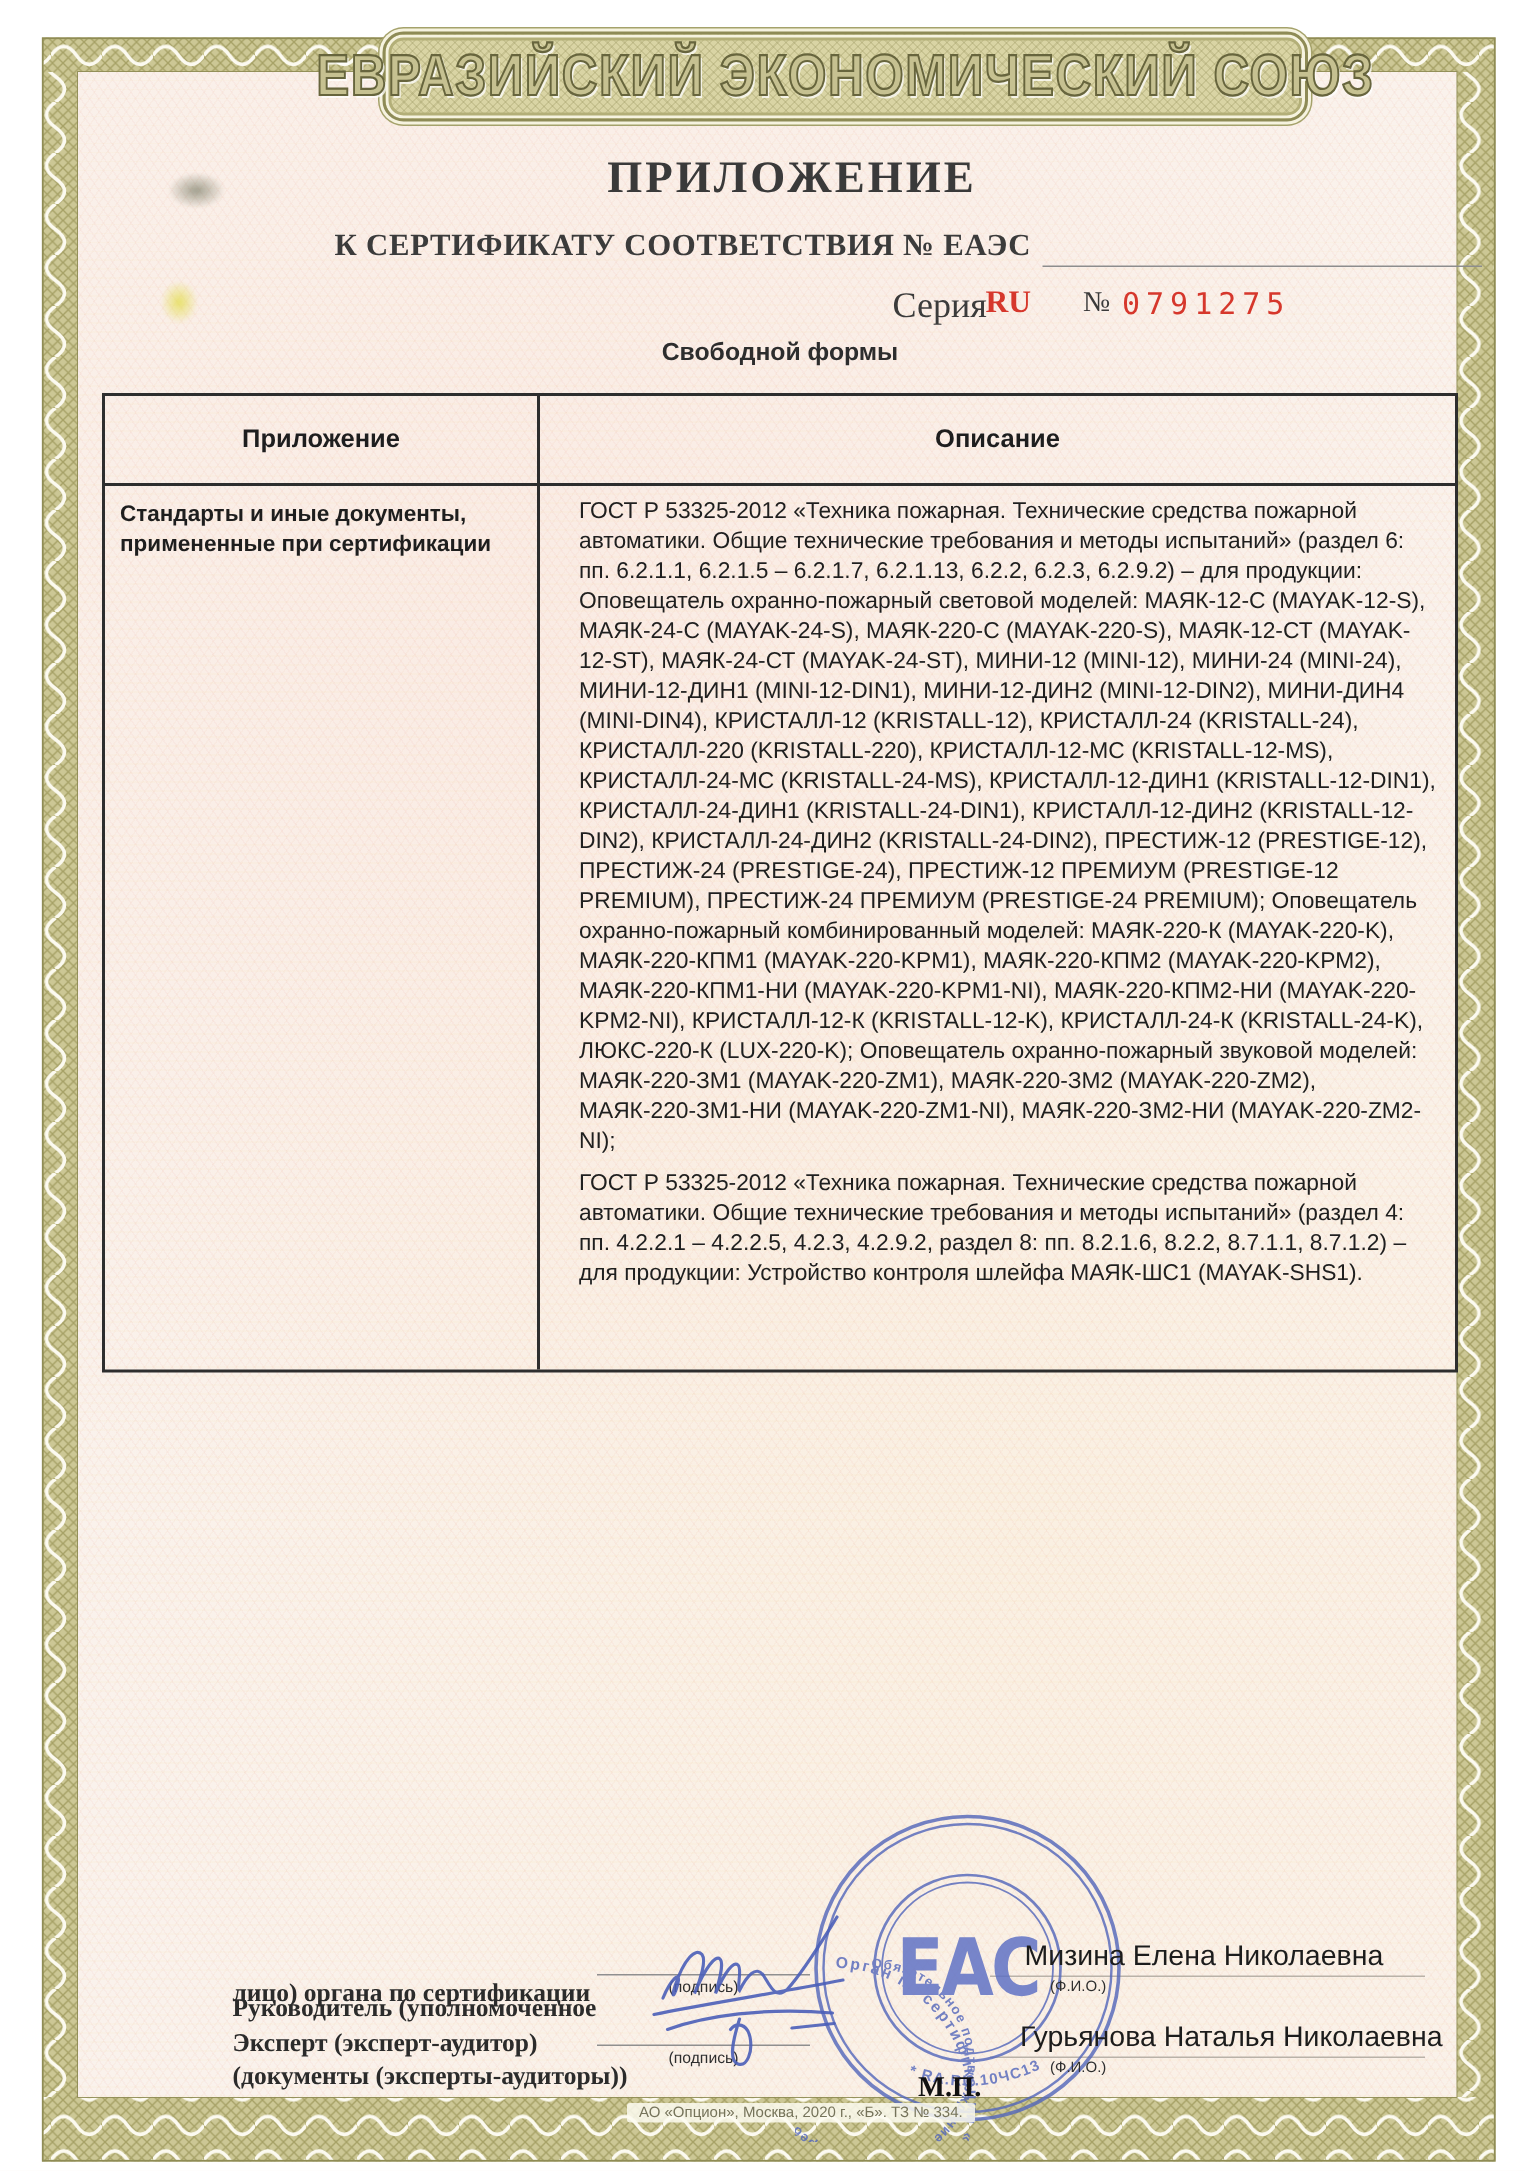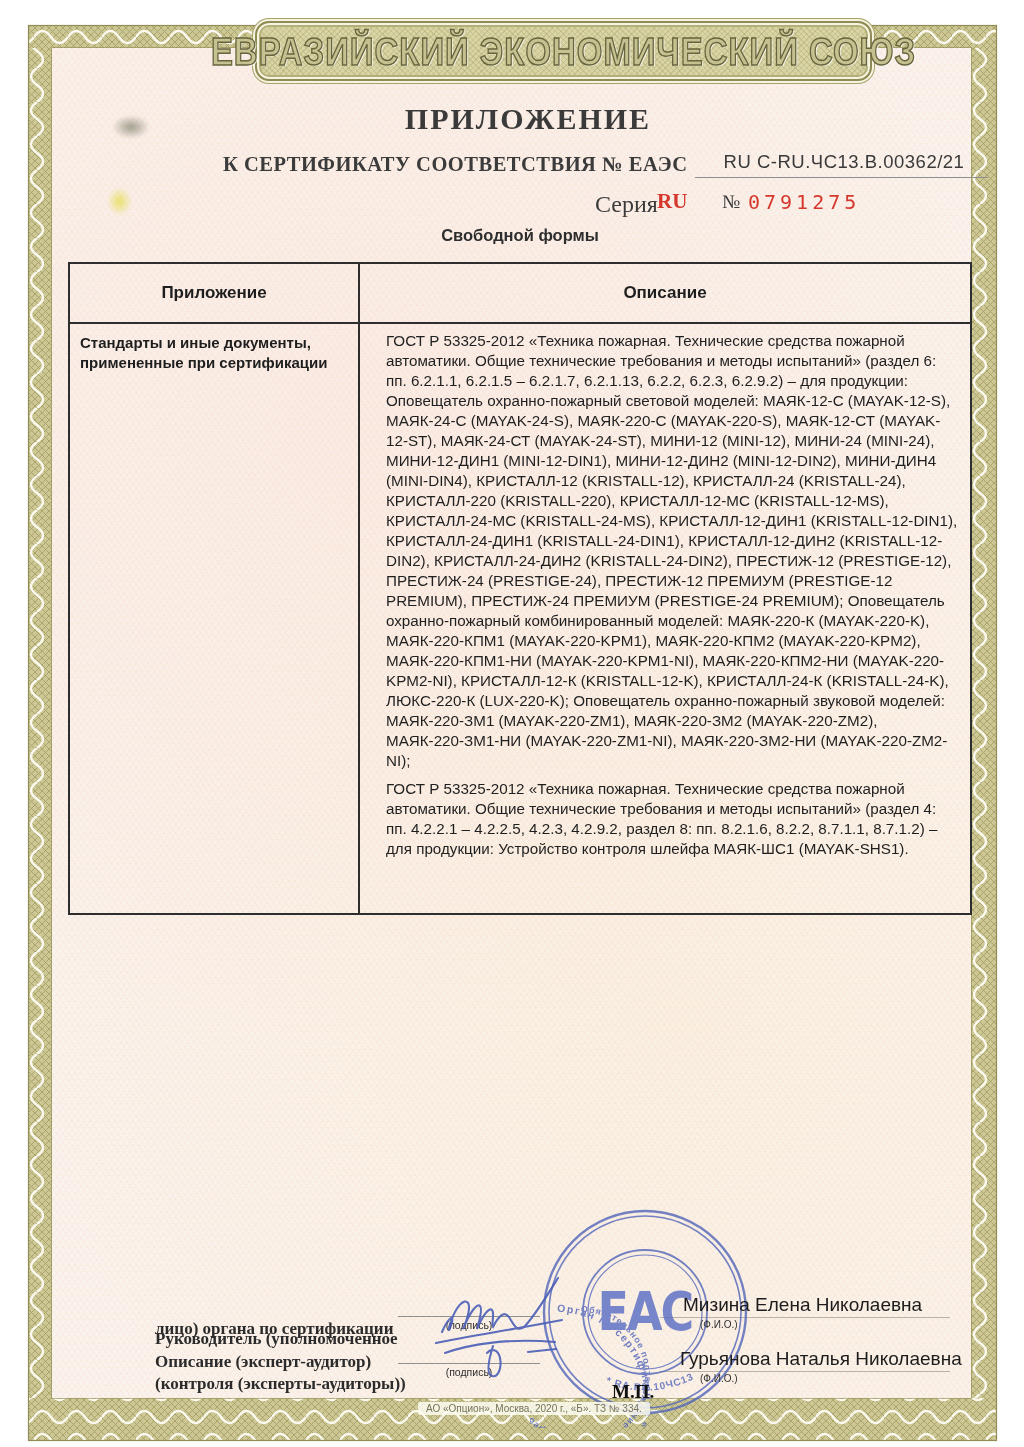--- a/index.html
+++ b/index.html
@@ -111,21 +111,20 @@
 
   <div class="smudge-gray"></div>
   <div class="smudge-yellow"></div>
 
   <div class="eaeu-band">
     <span class="band-text">ЕВРАЗИЙСКИЙ ЭКОНОМИЧЕСКИЙ СОЮЗ</span>
   </div>
 
   <div class="doc-title">ПРИЛОЖЕНИЕ</div>
   <div class="cert-line-label">К СЕРТИФИКАТУ СООТВЕТСТВИЯ № ЕАЭС</div>
-  <div class="cert-number">RU C-RU.ЧС13.В.00362/21</div>
   <div class="cert-number-line"></div>
   <div class="series-label">Серия</div>
   <div class="series-value">RU</div>
   <div class="number-sign">№</div>
   <div class="form-number">0791275</div>
   <div class="form-note">Свободной формы</div>
 
   <div class="cert-table">
     <div class="cell th">Приложение</div>
     <div class="cell th last-col">Описание</div>
@@ -134,22 +133,22 @@
       <p>ГОСТ Р 53325-2012 «Техника пожарная. Технические средства пожарной автоматики. Общие технические требования и методы испытаний» (раздел 6: пп. 6.2.1.1, 6.2.1.5 – 6.2.1.7, 6.2.1.13, 6.2.2, 6.2.3, 6.2.9.2) – для продукции: Оповещатель охранно-пожарный световой моделей: МАЯК-12-С (MAYAK-12-S), МАЯК-24-С (MAYAK-24-S), МАЯК-220-С (MAYAK-220-S), МАЯК-12-СТ (MAYAK-12-ST), МАЯК-24-СТ (MAYAK-24-ST), МИНИ-12 (MINI-12), МИНИ-24 (MINI-24), МИНИ-12-ДИН1 (MINI-12-DIN1), МИНИ-12-ДИН2 (MINI-12-DIN2), МИНИ-ДИН4 (MINI-DIN4), КРИСТАЛЛ-12 (KRISTALL-12), КРИСТАЛЛ-24 (KRISTALL-24), КРИСТАЛЛ-220 (KRISTALL-220), КРИСТАЛЛ-12-МС (KRISTALL-12-MS), КРИСТАЛЛ-24-МС (KRISTALL-24-MS), КРИСТАЛЛ-12-ДИН1 (KRISTALL-12-DIN1), КРИСТАЛЛ-24-ДИН1 (KRISTALL-24-DIN1), КРИСТАЛЛ-12-ДИН2 (KRISTALL-12-DIN2), КРИСТАЛЛ-24-ДИН2 (KRISTALL-24-DIN2), ПРЕСТИЖ-12 (PRESTIGE-12), ПРЕСТИЖ-24 (PRESTIGE-24), ПРЕСТИЖ-12 ПРЕМИУМ (PRESTIGE-12 PREMIUM), ПРЕСТИЖ-24 ПРЕМИУМ (PRESTIGE-24 PREMIUM); Оповещатель охранно-пожарный комбинированный моделей: МАЯК-220-К (MAYAK-220-K), МАЯК-220-КПМ1 (MAYAK-220-KPM1), МАЯК-220-КПМ2 (MAYAK-220-KPM2), МАЯК-220-КПМ1-НИ (MAYAK-220-KPM1-NI), МАЯК-220-КПМ2-НИ (MAYAK-220-KPM2-NI), КРИСТАЛЛ-12-К (KRISTALL-12-K), КРИСТАЛЛ-24-К (KRISTALL-24-K), ЛЮКС-220-К (LUX-220-K); Оповещатель охранно-пожарный звуковой моделей: МАЯК-220-ЗМ1 (MAYAK-220-ZM1), МАЯК-220-ЗМ2 (MAYAK-220-ZM2), МАЯК-220-ЗМ1-НИ (MAYAK-220-ZM1-NI), МАЯК-220-ЗМ2-НИ (MAYAK-220-ZM2-NI);</p>
       <p>ГОСТ Р 53325-2012 «Техника пожарная. Технические средства пожарной автоматики. Общие технические требования и методы испытаний» (раздел 4: пп. 4.2.2.1 – 4.2.2.5, 4.2.3, 4.2.9.2, раздел 8: пп. 8.2.1.6, 8.2.2, 8.7.1.1, 8.7.1.2) – для продукции: Устройство контроля шлейфа МАЯК-ШС1 (MAYAK-SHS1).</p>
     </div>
   </div>
 
   <div class="role-label" style="left:155px;top:1297px;margin-top:32px;">Руководитель (уполномоченное</div>
   <div class="role-label" style="left:155px;top:1319px;">лицо) органа по сертификации</div>
   <div class="sig-line" style="left:398px;top:1316px;width:142px;"></div>
   <div class="sig-caption" style="left:398px;top:1319px;width:142px;">(подпись)</div>
 
-  <div class="role-label" style="left:155px;top:1352px;">Описание (эксперт-аудитор)</div>
-  <div class="role-label" style="left:155px;top:1374px;">(контроля (эксперты-аудиторы))</div>
+  <div class="role-label" style="left:155px;top:1352px;">Эксперт (эксперт-аудитор)</div>
+  <div class="role-label" style="left:155px;top:1374px;">(документы (эксперты-аудиторы))</div>
   <div class="sig-line" style="left:398px;top:1363px;width:142px;"></div>
   <div class="sig-caption" style="left:398px;top:1366px;width:142px;">(подпись)</div>
 
   <div class="person-name" style="left:683px;top:1294px;">Мизина Елена Николаевна</div>
   <div class="name-line" style="left:660px;top:1317px;width:290px;"></div>
   <div class="fio-caption" style="left:700px;top:1319px;width:120px;">(Ф.И.О.)</div>
 
   <div class="person-name" style="left:680px;top:1348px;">Гурьянова Наталья Николаевна</div>
   <div class="name-line" style="left:660px;top:1371px;width:290px;"></div>
   <div class="fio-caption" style="left:700px;top:1373px;width:120px;">(Ф.И.О.)</div>

